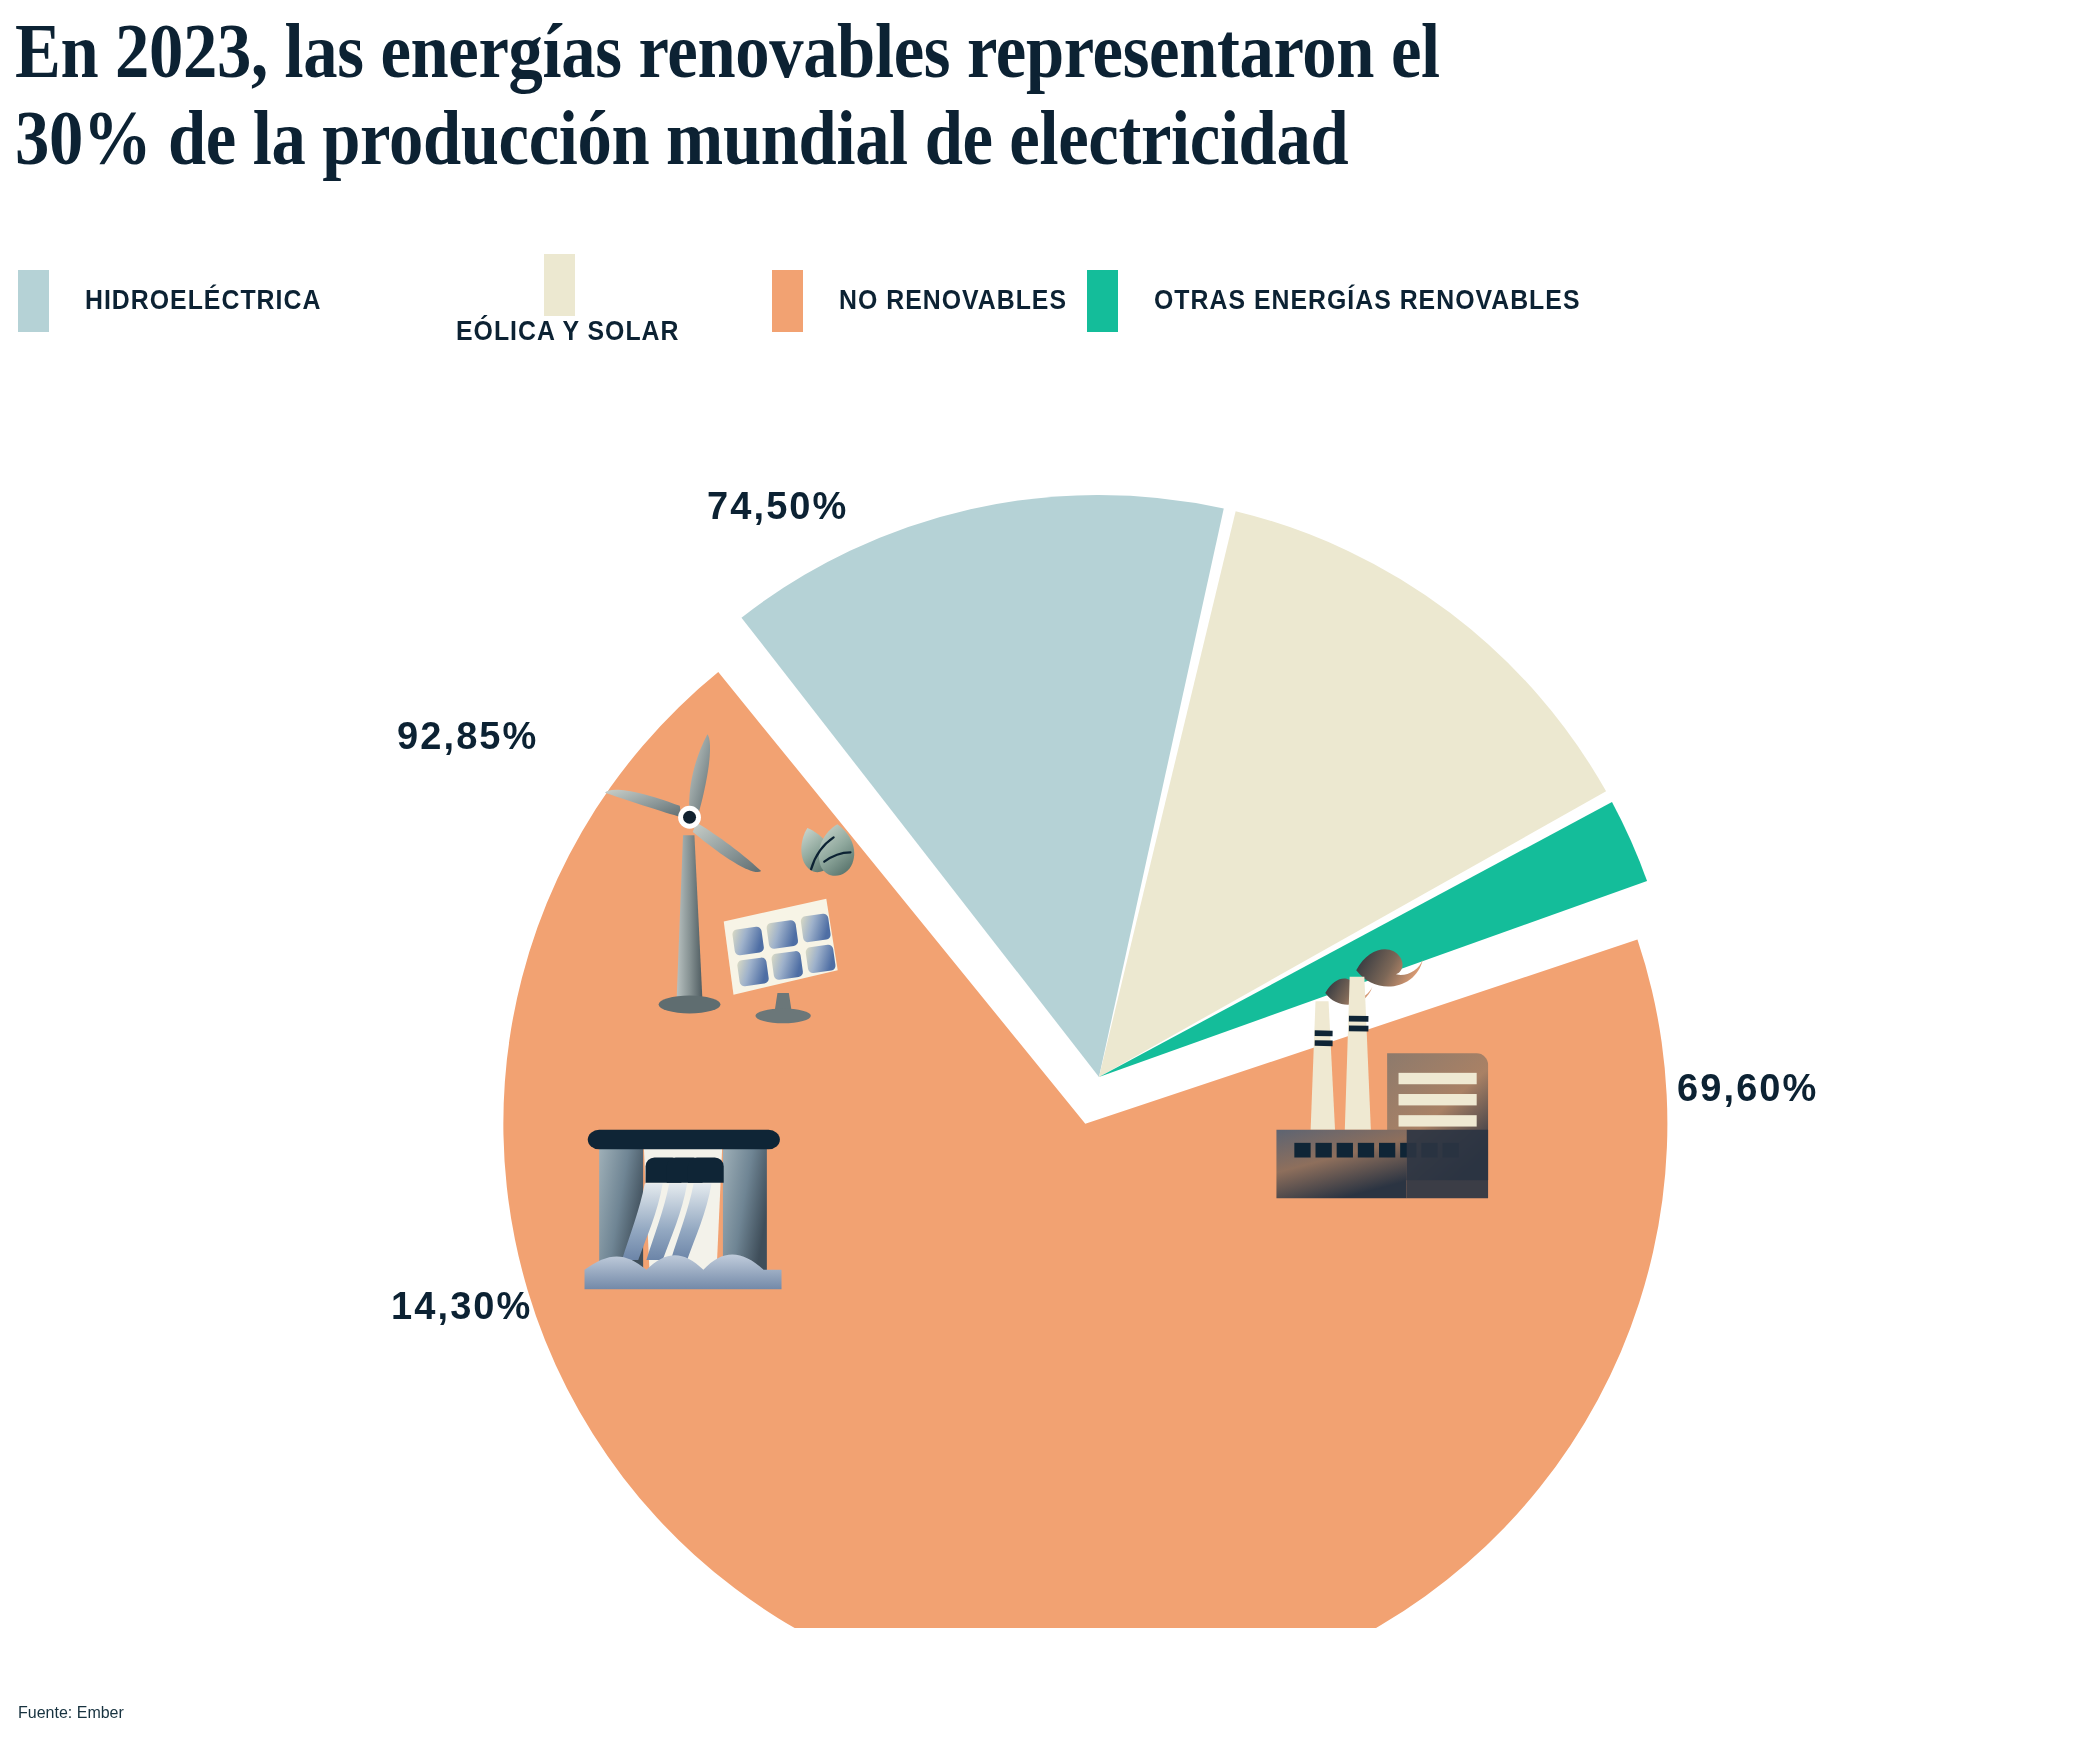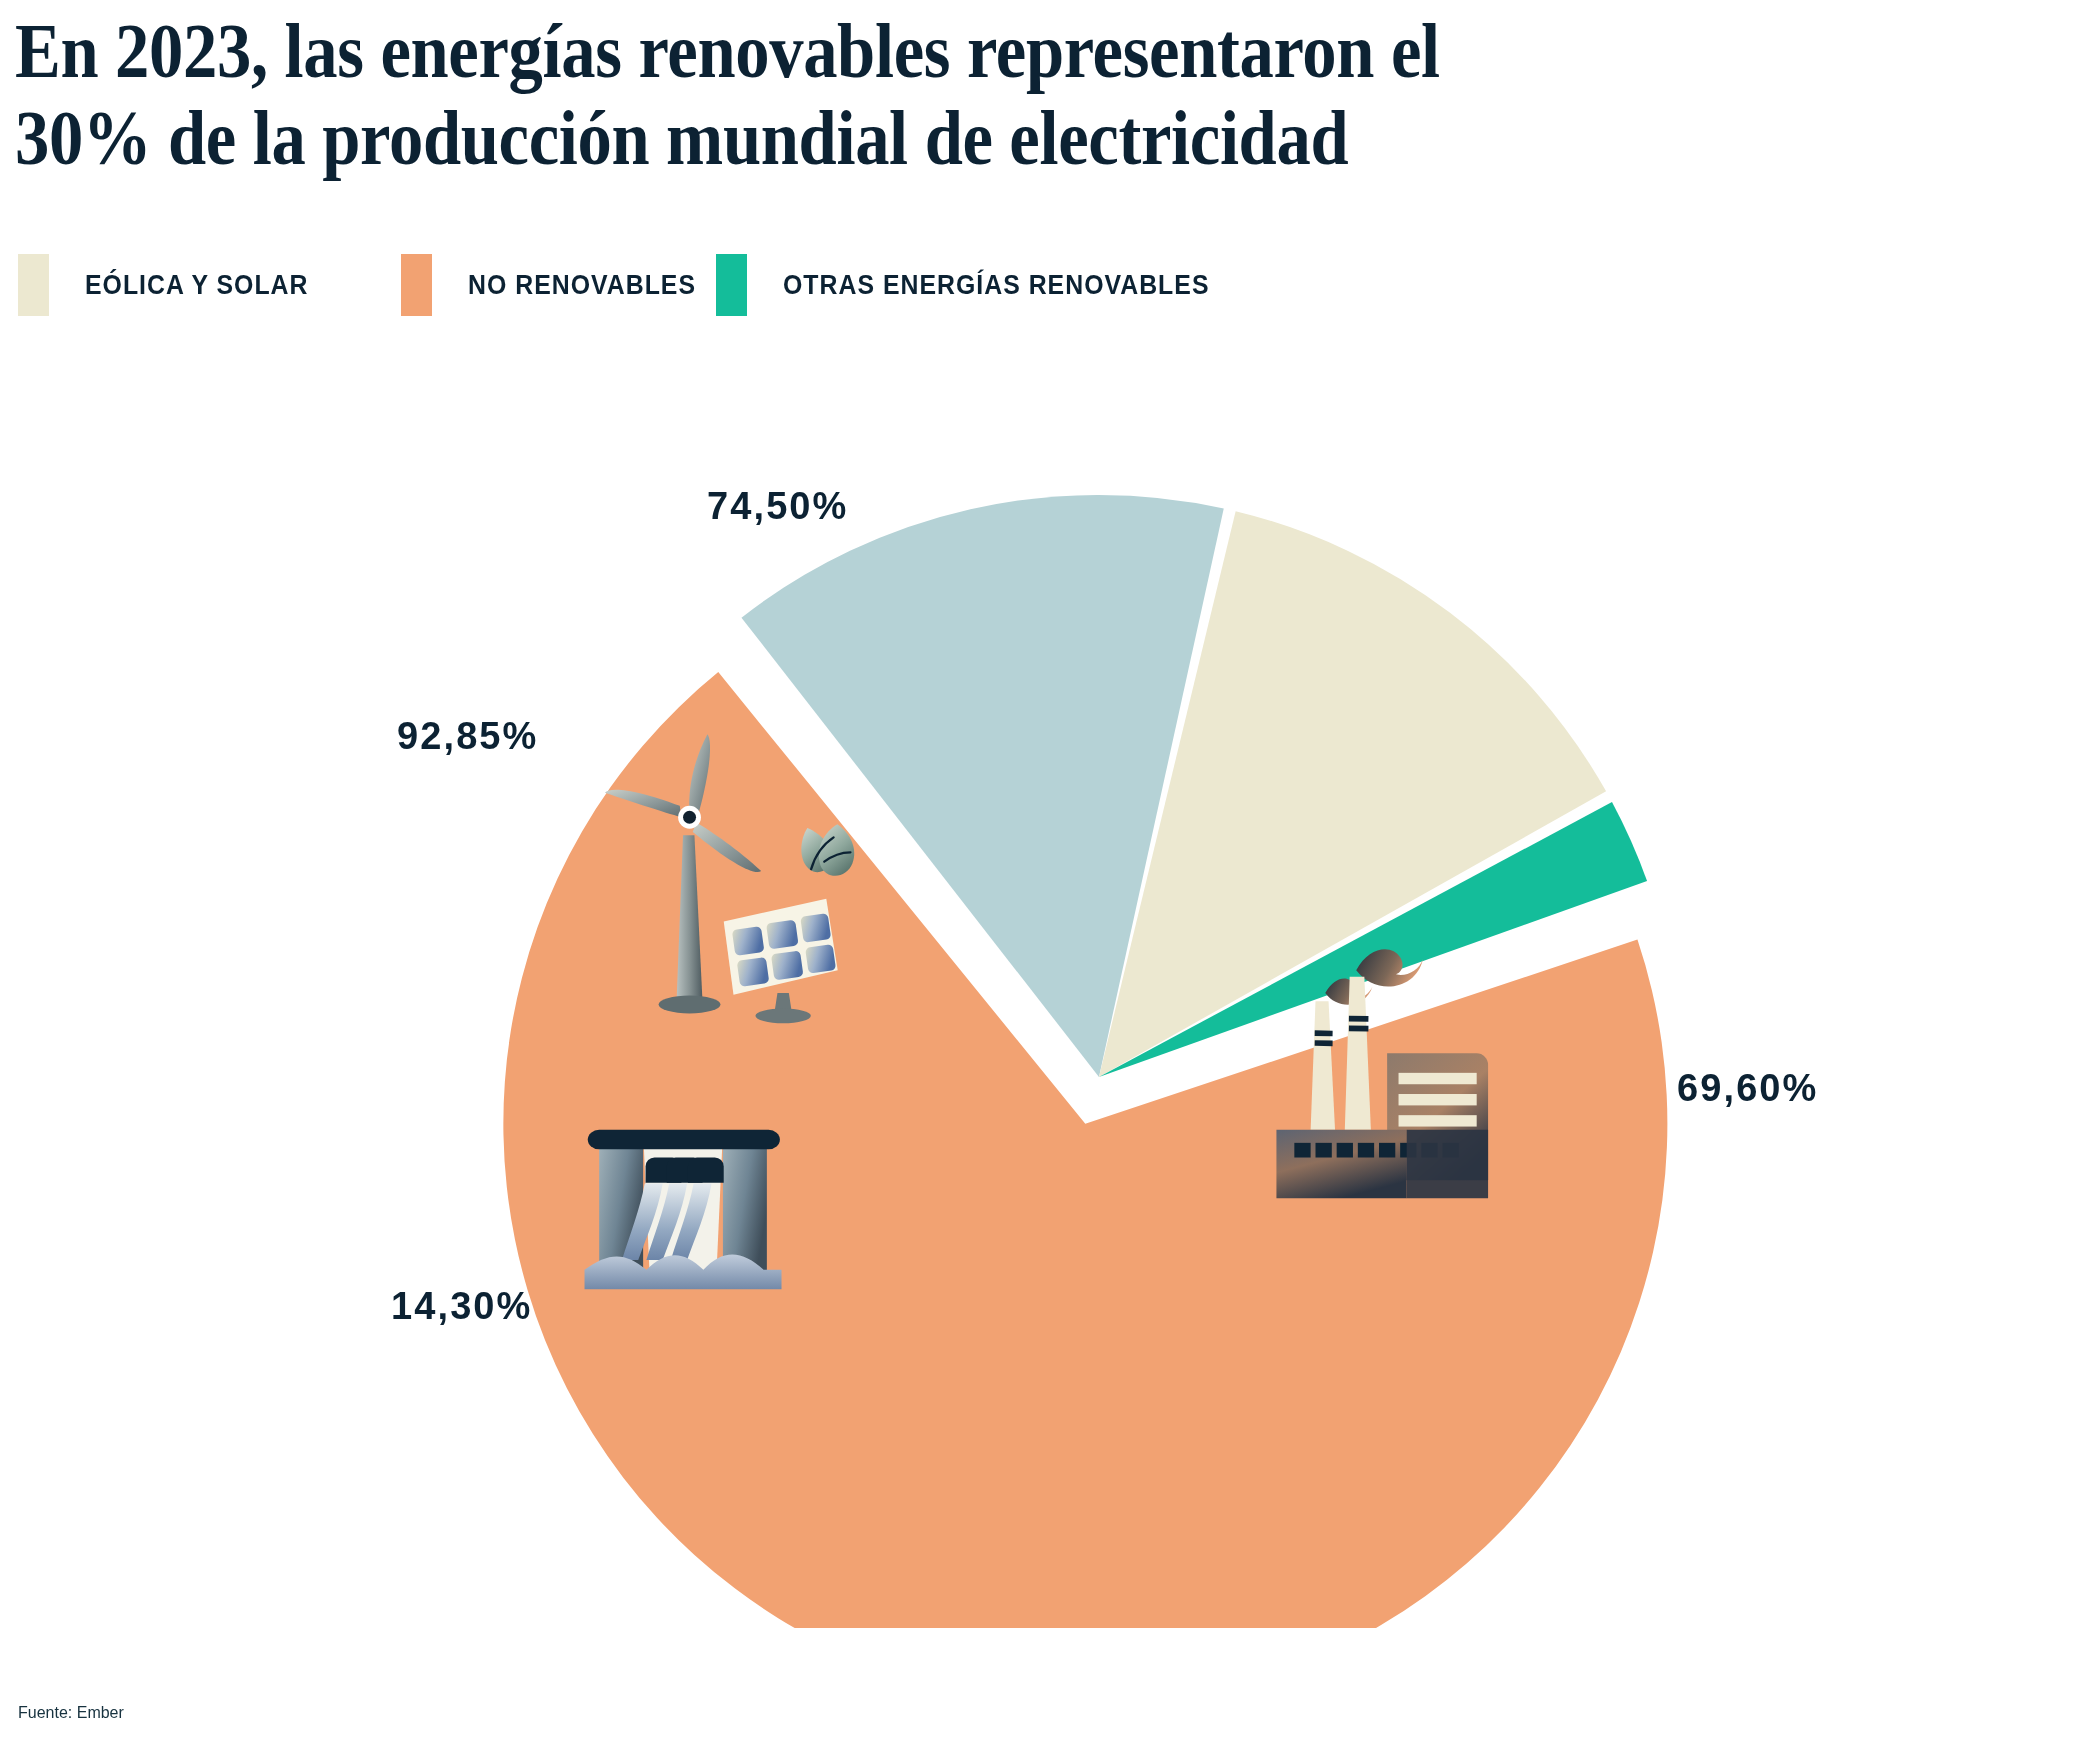--- a/index.html
+++ b/index.html
@@ -60,21 +60,21 @@
     font-weight: 700;
     font-size: 27px;
     letter-spacing: 1.1px;
     color: #0c2233;
     margin-left: 36px;
     white-space: nowrap;
     transform: scaleX(0.92);
     transform-origin: left center;
   }
   .lg-0 { margin-right: 78px; }
-  .lg-1 { margin-right: 73px; }
+  .lg-1 { margin-right: 73px; flex-direction: column; }
   .lg-2 { margin-right: 80px; }
 
   
   .pie-wrap {
     position: absolute;
     left: 0;
     top: 350px;
     width: 2084px;
     height: 1278px;
   }
@@ -113,20 +113,24 @@
 </head>
 <body>
 
 <div class="title-block">
   <h1 class="chart-title">En 2023, las energías renovables representaron el
 30% de la producción mundial de electricidad</h1>
 </div>
 
 <div class="legend">
 
+  <div class="legend-item lg-0">
+    <span class="legend-swatch" style="background:#b5d2d6"></span>
+    <span class="legend-label">HIDROELÉCTRICA</span>
+  </div>
 
   <div class="legend-item lg-1">
     <span class="legend-swatch" style="background:#ece8d0"></span>
     <span class="legend-label">EÓLICA Y SOLAR</span>
   </div>
 
   <div class="legend-item lg-3">
     <span class="legend-swatch" style="background:#f2a272"></span>
     <span class="legend-label">NO RENOVABLES</span>
   </div>

